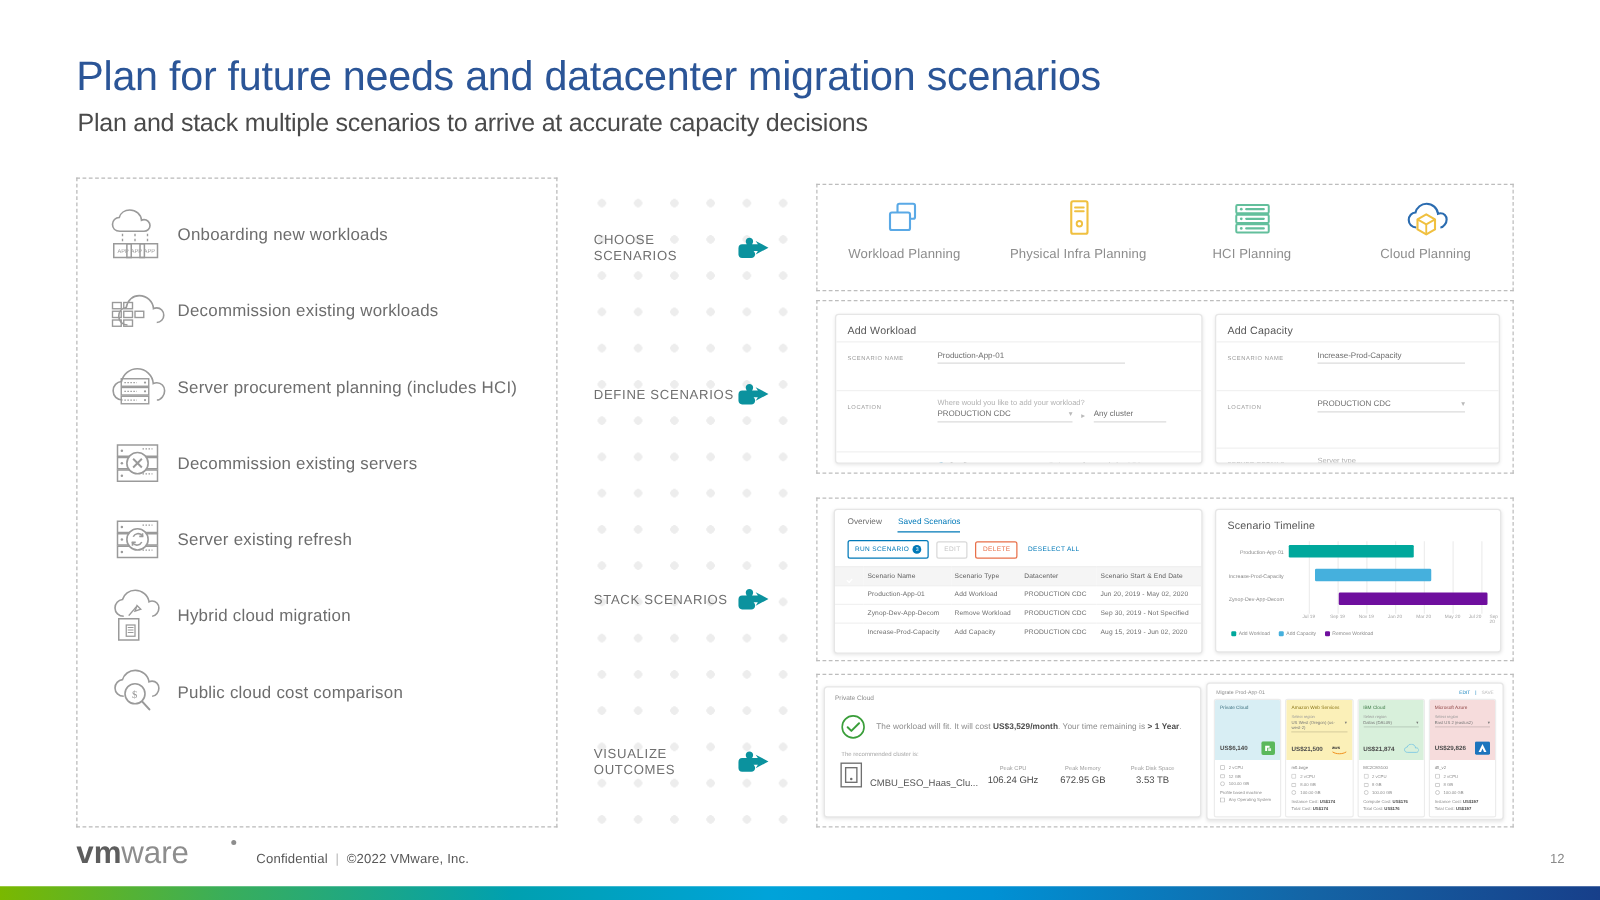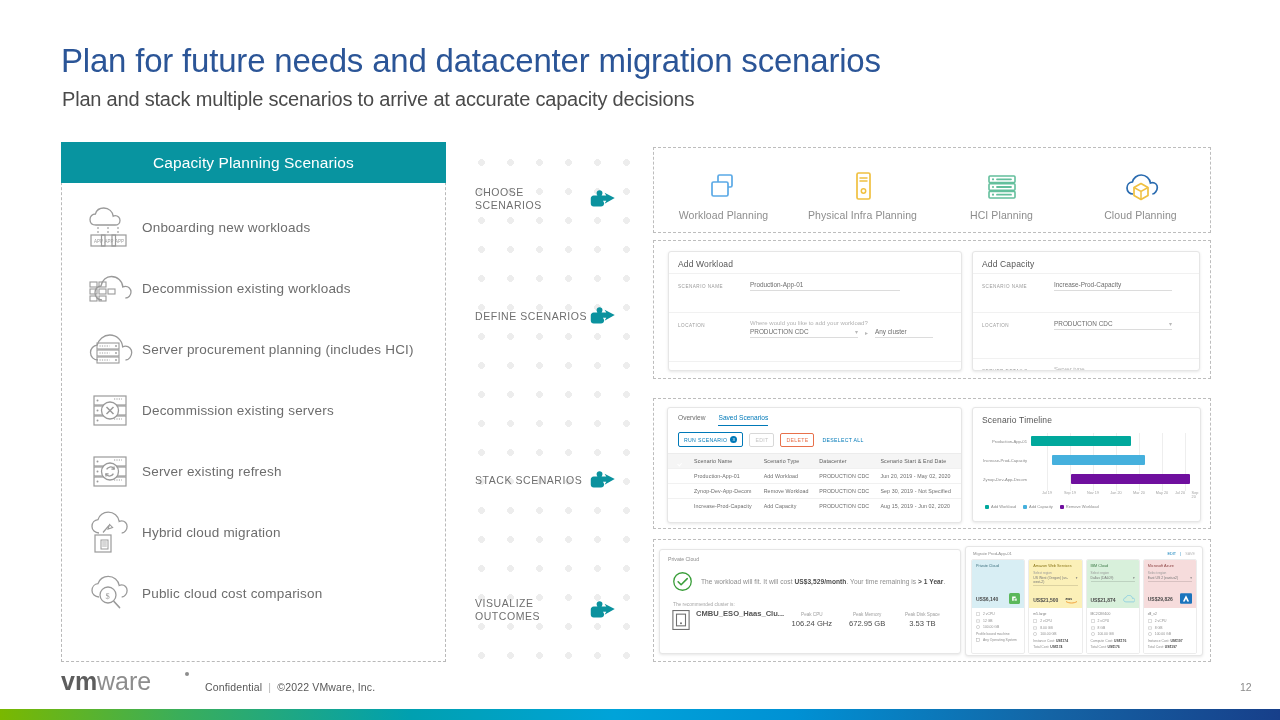--- a/index.html
+++ b/index.html
@@ -52,21 +52,21 @@
   .hand{width:30px;height:26px;}
 
   
   .rp{position:absolute;border:1px dashed #bdbdbd;box-sizing:border-box;background:#fff;}
   #panel-choose   {left:653px;top:147px;width:558px;height:86px;}
   #panel-define   {left:653px;top:240px;width:558px;height:139px;}
   #panel-stack    {left:653px;top:398px;width:558px;height:131px;}
   #panel-visualize{left:653px;top:539px;width:558px;height:123px;}
 
   
-  .choose-row{display:flex;height:100%;align-items:center;}
+  .choose-row{display:flex;height:100%;align-items:flex-start;}
   .choose-cell{flex:1;display:flex;flex-direction:column;align-items:center;justify-content:center;}
   .choose-cell .cs-ico{height:44px;display:flex;align-items:flex-end;justify-content:center;}
   .choose-cell .cs-lbl{font-size:10.5px;color:#8d8d8d;margin-top:5px;letter-spacing:.1px;white-space:nowrap;}
 
   
   .card{
     position:absolute;background:#fff;border:1px solid #e6e6e6;border-radius:3px;
     box-shadow:0 1px 3px rgba(0,0,0,.10);overflow:hidden;
   }
   .card-title{font-size:8.5px;color:#565656;padding:7px 9px 4px 9px;letter-spacing:.15px;}
@@ -122,21 +122,21 @@
   .tl-lg{display:flex;align-items:center;gap:2px;font-size:4px;color:#8a8a8a;}
   .sw{width:4px;height:4px;border-radius:1px;}
 
   
   .vz-title{font-size:5.2px;color:#8c8c8c;padding:6px 8px 0 8px;}
   .vz-msg{display:flex;align-items:center;gap:8px;padding:9px 10px 4px 12px;}
   .vz-msg-txt{font-size:6.6px;color:#8d8d8d;letter-spacing:.05px;}
   .vz-msg-txt b{color:#4c4c4c;font-weight:700;}
   .vz-sub{font-size:4.8px;color:#a5a5a5;padding:6px 0 2px 13px;}
   .vz-stats{display:flex;align-items:center;padding:0 10px 0 12px;}
-  .vz-cluster{display:flex;align-items:flex-start;gap:6px;flex:1.55;font-weight:bold;}
+  .vz-cluster{display:flex;align-items:flex-end;gap:6px;flex:1.55;}
   .vz-cname{font-size:7.6px;color:#555;}
   .vz-stat{flex:1;text-align:center;}
   .vz-k{font-size:4.6px;color:#a0a0a0;}
   .vz-v{font-size:7.6px;color:#4a4a4a;margin-top:2px;}
 
   
   .cc-head{display:flex;justify-content:space-between;align-items:center;padding:4px 7px 3px 7px;}
   .cc-ttl{font-size:4.2px;color:#8e8e8e;}
   .cc-acts{display:flex;gap:4px;font-size:3.8px;color:#0079b8;}
   .cc-grid{display:flex;padding:0 5px 5px 5px;gap:3px;}
@@ -164,23 +164,20 @@
 </style>
 </head>
 <body>
 
 <div class="slide">
 
   <div class="title">Plan for future needs and datacenter migration scenarios</div>
   <div class="subtitle">Plan and stack multiple scenarios to arrive at accurate capacity decisions</div>
 
   <div class="left-panel">
-    <div class="lp-head">
-      <span class="lp-head-title">Capacity Planning Scenarios</span>
-    </div>
     <div class="lp-list">
 
       <div class="lp-item">
         <div class="lp-ico">
           <svg width="48" height="46" viewBox="0 0 48 46">
             <path d="M10 20c-4 0-6-2.6-6-5.6s2.4-5.4 5.4-5.4C10.4 5.4 13.8 3 17.8 3c5 0 9 3.6 9.4 8.2.6-.3 1.3-.5 2-.5 2.6 0 4.8 2.1 4.8 4.7 0 2.6-2.2 4.6-4.8 4.6H10z" fill="none" stroke="#9a9a9a" stroke-width="1.3"></path>
             <path d="M12 22v7M22 22v7M32 22v7" fill="none" stroke="#9a9a9a" stroke-width="1.1" stroke-dasharray="2,2"></path>
             <rect x="5" y="30" width="14" height="11" fill="none" stroke="#9a9a9a" stroke-width="1.2"></rect>
             <rect x="15.5" y="30" width="14" height="11" fill="none" stroke="#9a9a9a" stroke-width="1.2"></rect>
             <rect x="26" y="30" width="14" height="11" fill="none" stroke="#9a9a9a" stroke-width="1.2"></rect>

